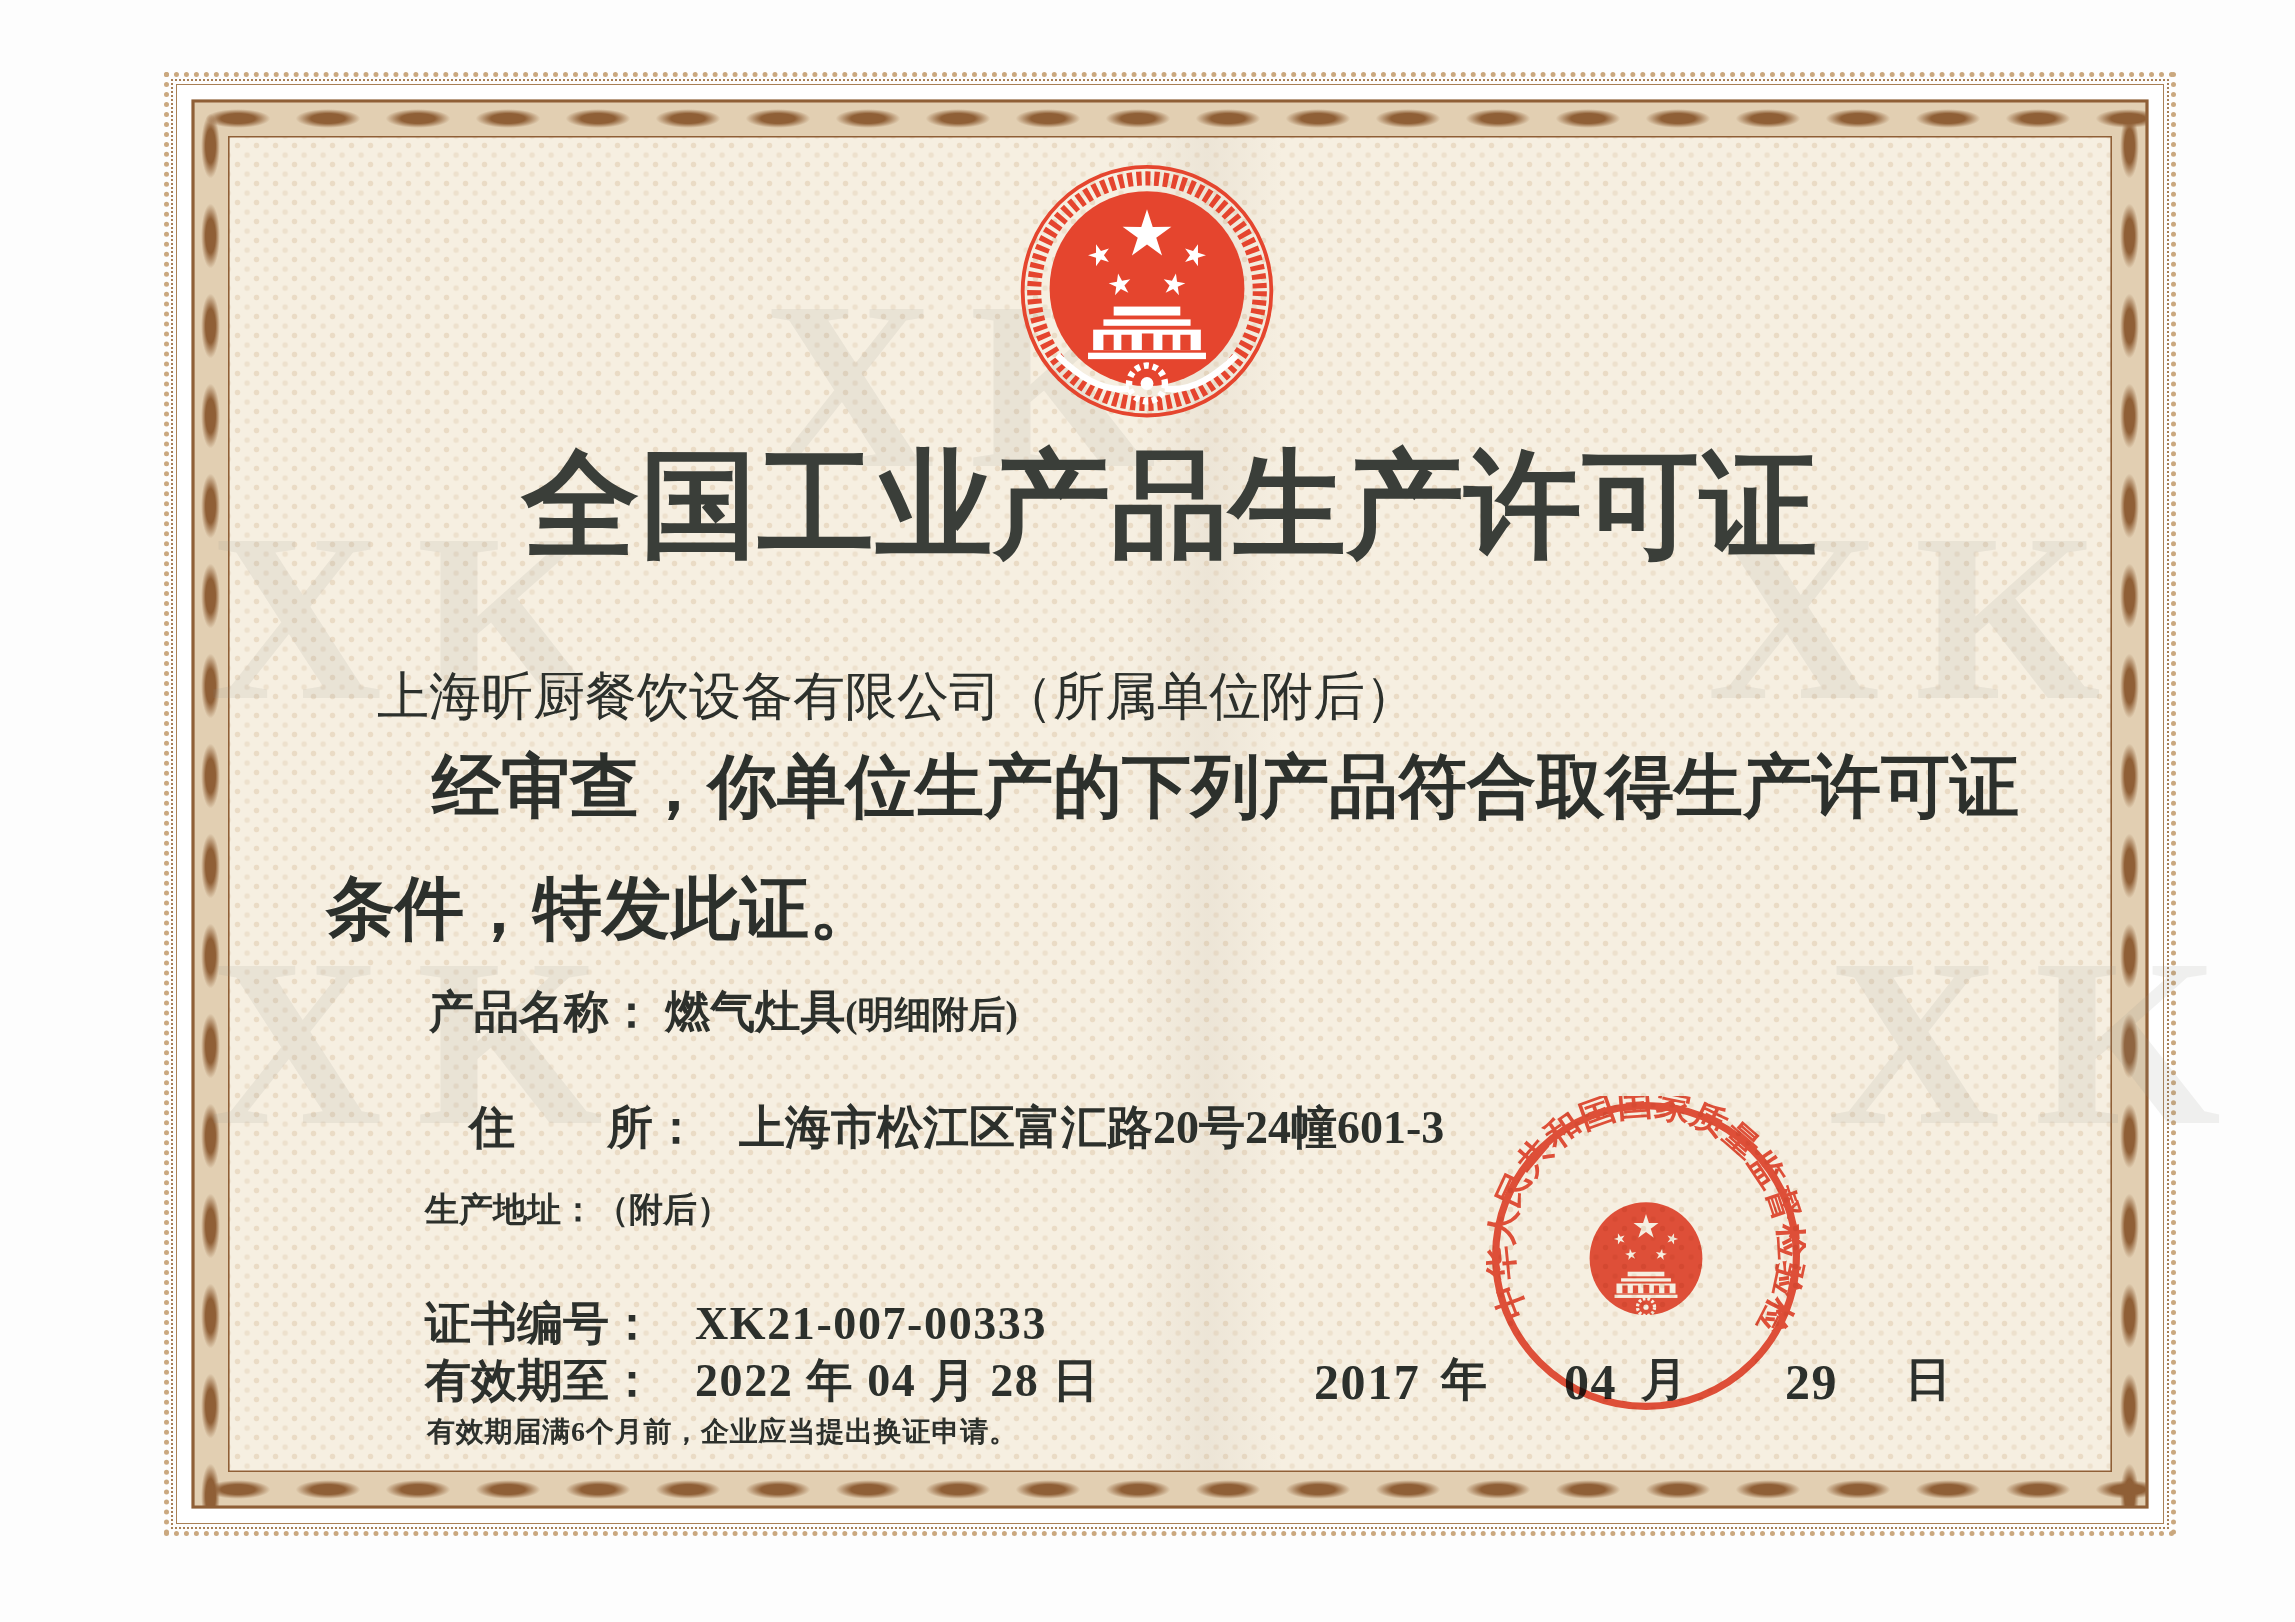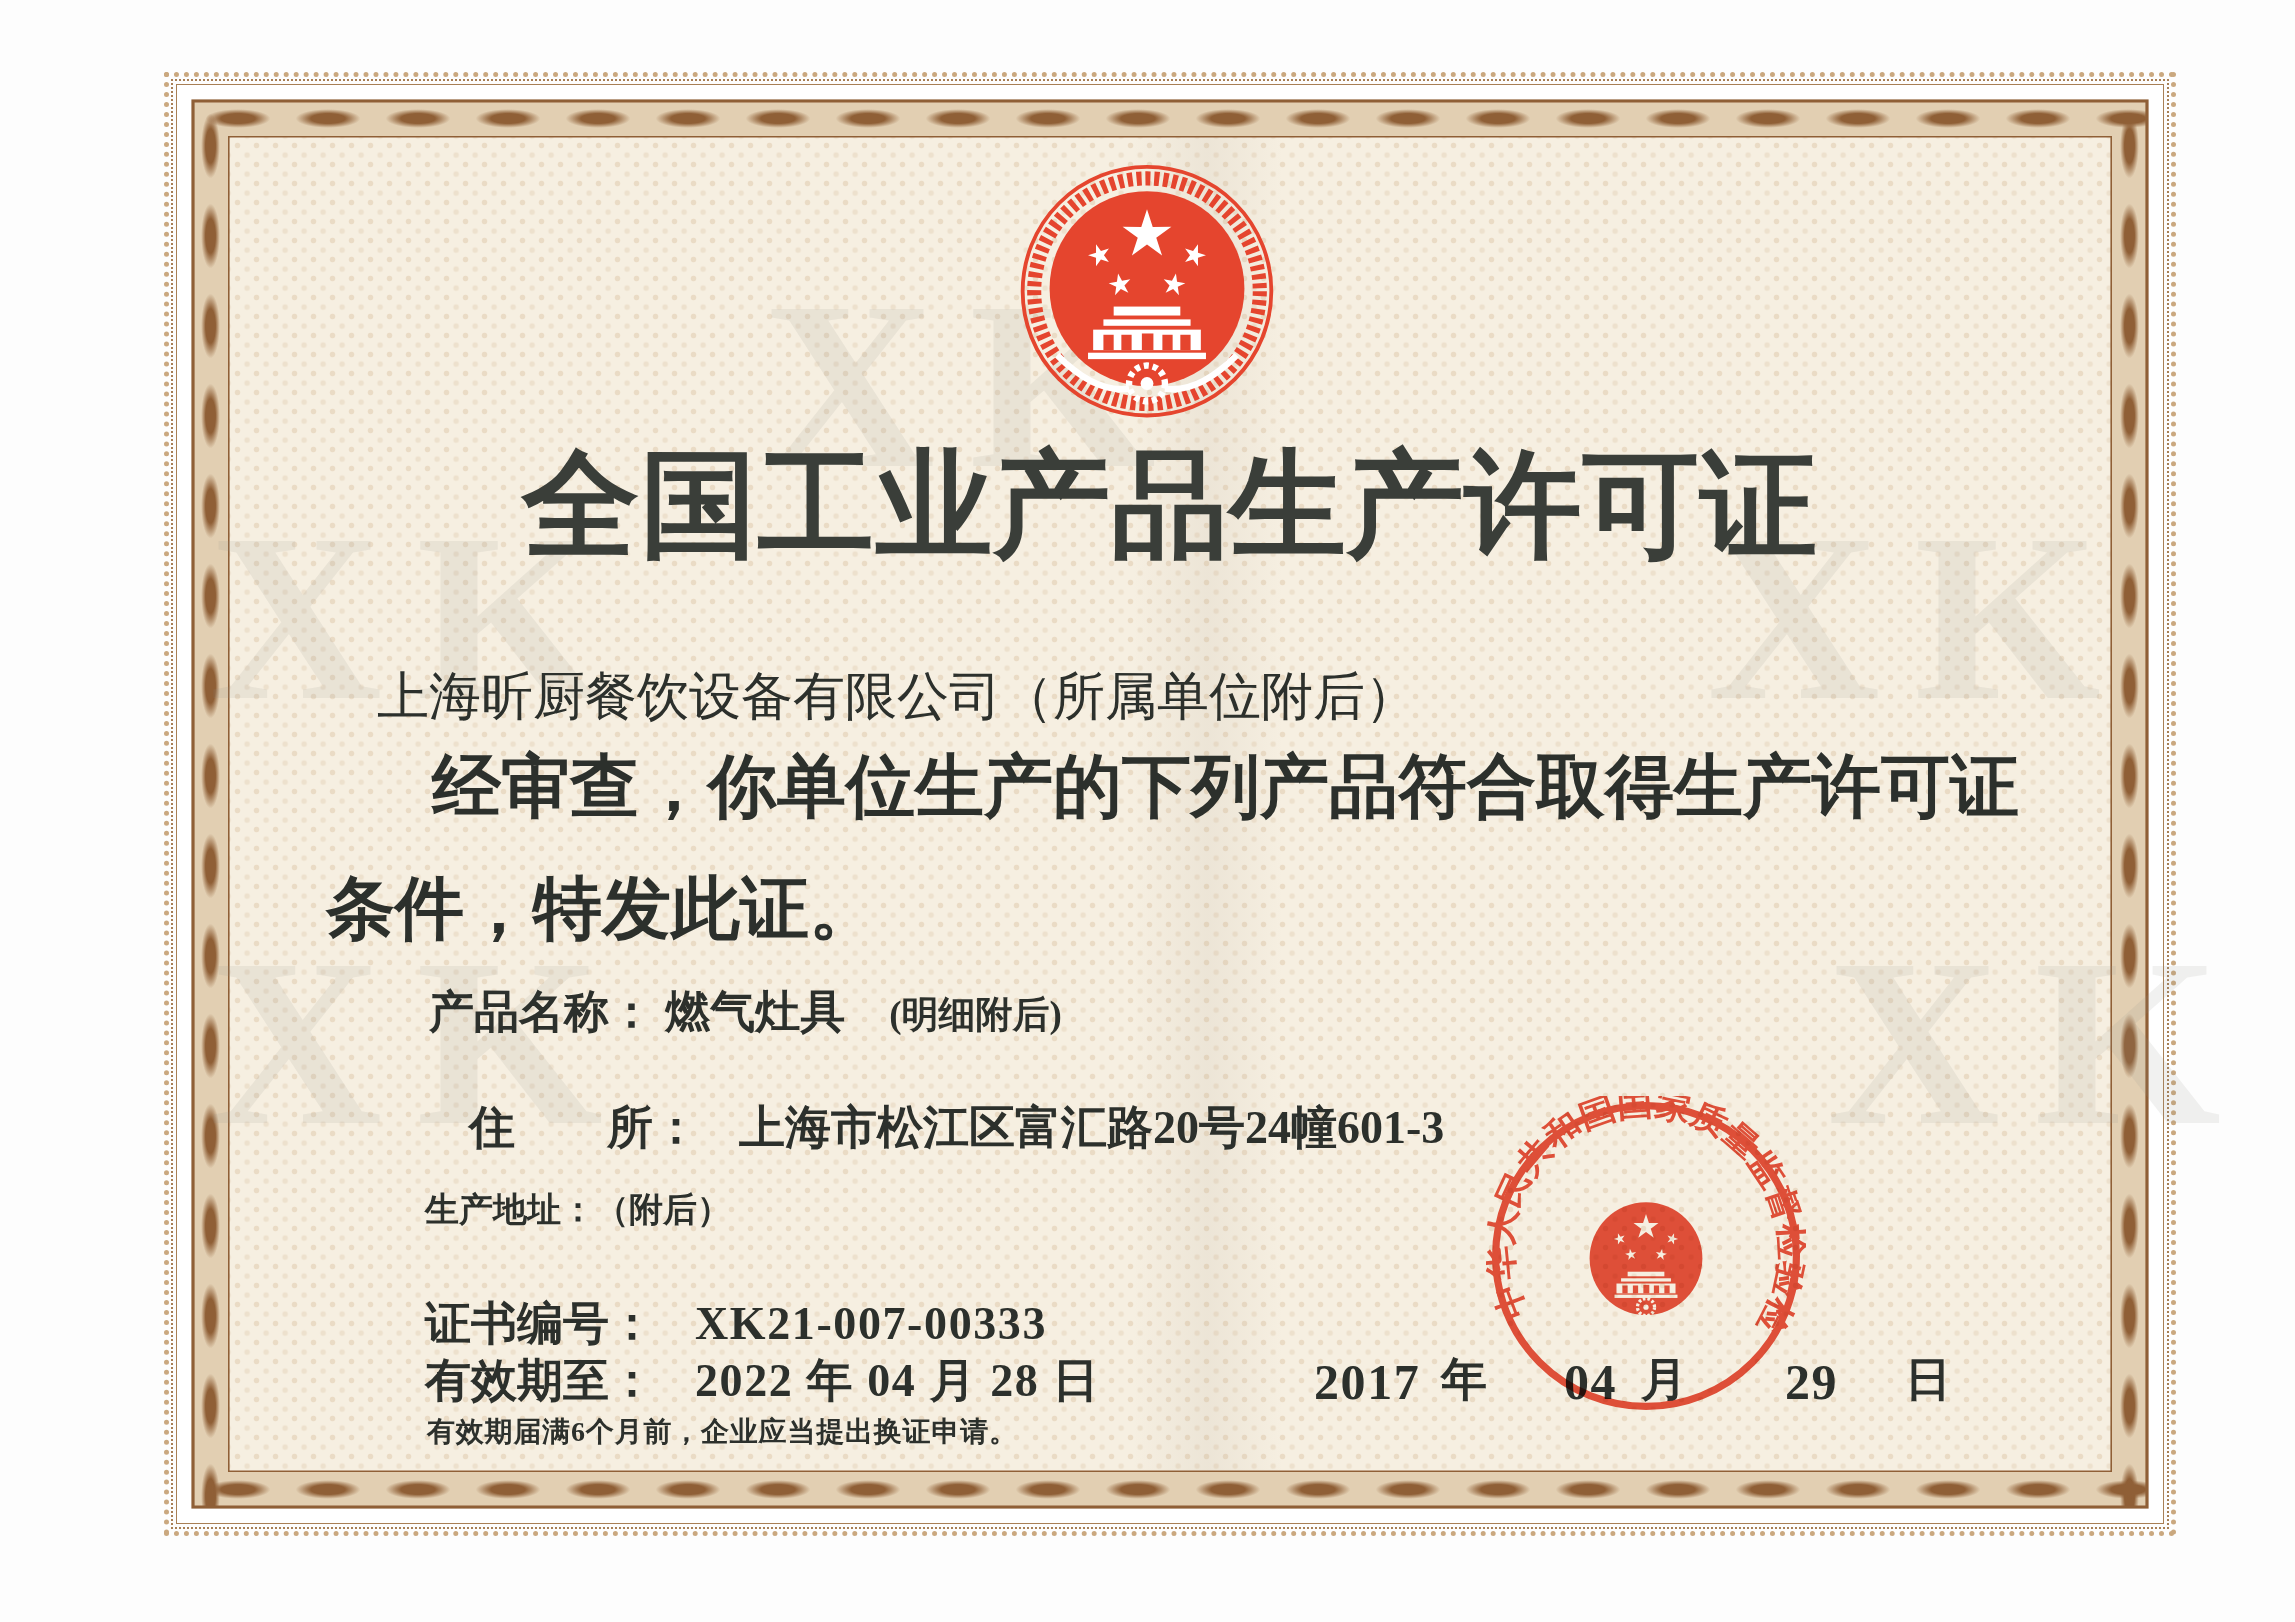--- a/index.html
+++ b/index.html
@@ -38,21 +38,21 @@
   .subtitle{position:absolute;left:0;right:0;top:503px;text-align:center;z-index:2;
          font-size:50px;color:var(--ink);letter-spacing:1.6px;line-height:1;}
   .company{position:absolute;left:200px;top:586px;z-index:2;
          font-size:52px;color:var(--ink);line-height:1;}
   .para1{position:absolute;left:255px;top:668px;z-index:2;
          font-size:69px;font-weight:bold;color:var(--ink);line-height:1;}
   .para2{position:absolute;left:149px;top:790px;z-index:2;
          font-size:69px;font-weight:bold;color:var(--ink);line-height:1;}
   .row{position:absolute;z-index:2;font-weight:bold;color:var(--ink);line-height:1.15;}
   .row-product{left:252px;top:902px;font-size:45px;}
-  .row-product .note{font-size:37px;font-weight:bold;margin-left:44px;}
+  .row-product .note{font-size:37px;font-weight:bold;}
   .row-address{left:248px;top:1017px;font-size:46px;margin-left:44px;}
   .row-prodaddr{left:248px;top:1105px;font-size:34px;}
   .row-certno{left:248px;top:1181px;font-size:46px;margin-top:32px;}
   .row-valid{left:248px;top:1270px;font-size:46px;}
   .row .gap{display:inline-block;width:40px;}
   .num{font-family:"Liberation Serif","DejaVu Serif",serif;font-weight:bold;letter-spacing:1.6px;}
   .footnote{position:absolute;left:250px;top:1333px;z-index:2;
          font-size:28px;font-weight:bold;color:var(--ink);letter-spacing:0.8px;line-height:1;}
   .dateline{position:absolute;left:0;top:1272px;width:100%;height:56px;z-index:2;
          font-size:46px;font-weight:bold;color:var(--ink);line-height:1;}

